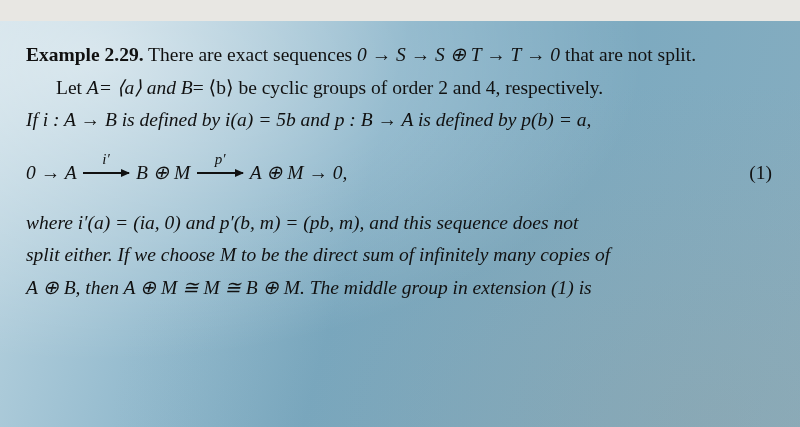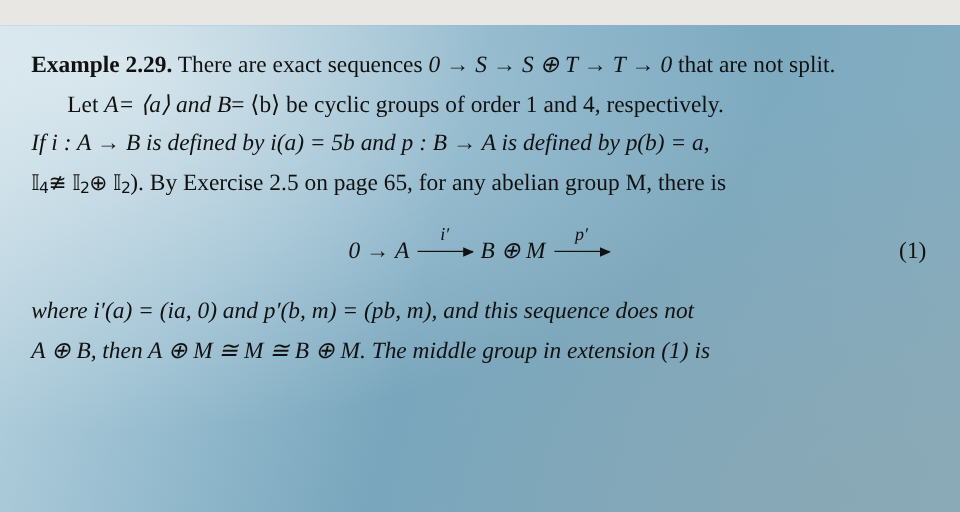--- a/index.html
+++ b/index.html
@@ -102,21 +102,20 @@
     bottom: 1.5px;
     width: 0;
     height: 0;
     border-top: 4.5px solid transparent;
     border-bottom: 4.5px solid transparent;
     border-left: 9px solid #111;
   }
   .display {
     position: relative;
     margin: 20px 0 17px 0;
-    text-align: center;
     font-size: 19.5px;
     line-height: 34px;
   }
   .eqnum {
     position: absolute;
     right: 2px;
     top: 0;
     font-style: normal;
     font-size: 19.5px;
   }
@@ -140,44 +139,45 @@
     <p class="para">
       <span class="exhead">Example 2.29.</span>
       <span>There are exact sequences</span>
       <span class="math">0 → S → S ⊕ T → T → 0</span>
       <span>that are not split.</span>
     </p>
 
     <p class="para">
       <span class="indent"></span><span>Let</span>
       <span class="math">A</span><span class="math">= ⟨a⟩ and</span>
-      <span class="math">B</span><span>= ⟨b⟩ be cyclic groups of order 1 and 4, respectively.</span>
+      <span class="math">B</span><span>= ⟨b⟩ be cyclic groups of order 2 and 4, respectively.</span>
     </p>
 
     <p class="para">
       <span class="math">If i : A → B is defined by i(a) = 5b and p : B → A is defined by p(b) = a,</span>
     </p>
 
 
-    <p class="para">
-      <span class="blackboard"><span>𝕀</span><span class="sub">4</span></span><span class="blackboard"><span>≇ 𝕀</span><span class="sub">2</span><span>⊕ 𝕀</span><span class="sub">2</span></span><span>). By Exercise 2.5 on page 65, for any abelian group M, there is</span>
-    </p>
 
 
     <div class="display">
       <span class="eqbody">
         <span class="math">0 → A</span>
         <span class="larrow"><span class="lbl">i′</span><span class="shaft"></span><span class="head"></span></span>
         <span class="math">B ⊕ M</span>
         <span class="larrow"><span class="lbl">p′</span><span class="shaft"></span><span class="head"></span></span>
+        <span class="math">A ⊕ M → 0,</span>
       </span>
       <span class="eqnum">(1)</span>
     </div>
 
     <p class="para">
       <span class="math">where i′(a) = (ia, 0) and p′(b, m) = (pb, m), and this sequence does not</span>
+    </p>
+    <p class="para">
+      <span class="math">split either. If we choose M to be the direct sum of infinitely many copies of</span>
     </p>
     <p class="para">
       <span class="math">A ⊕ B, then A ⊕ M ≅ M ≅ B ⊕ M. The middle group in extension (1) is</span>
     </p>
 
   </div>
 </div>
 
 </body></html>

